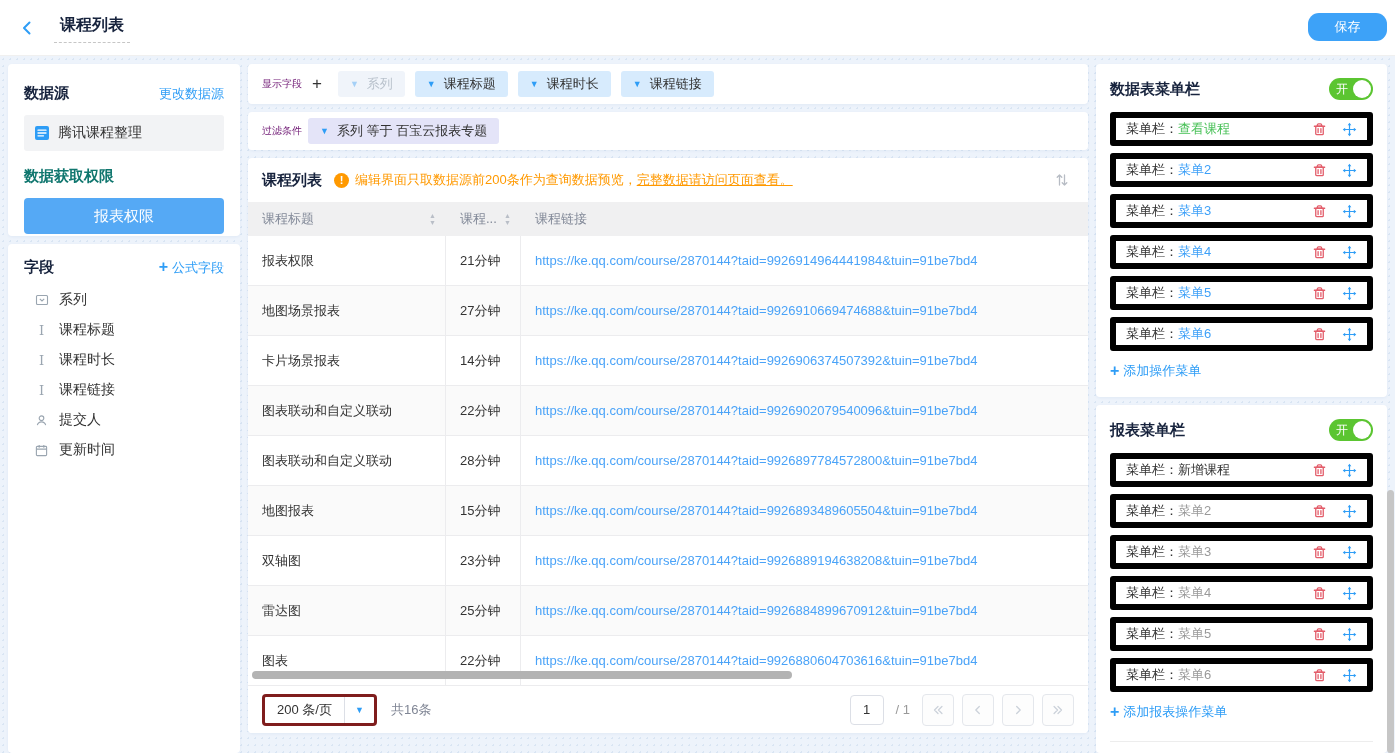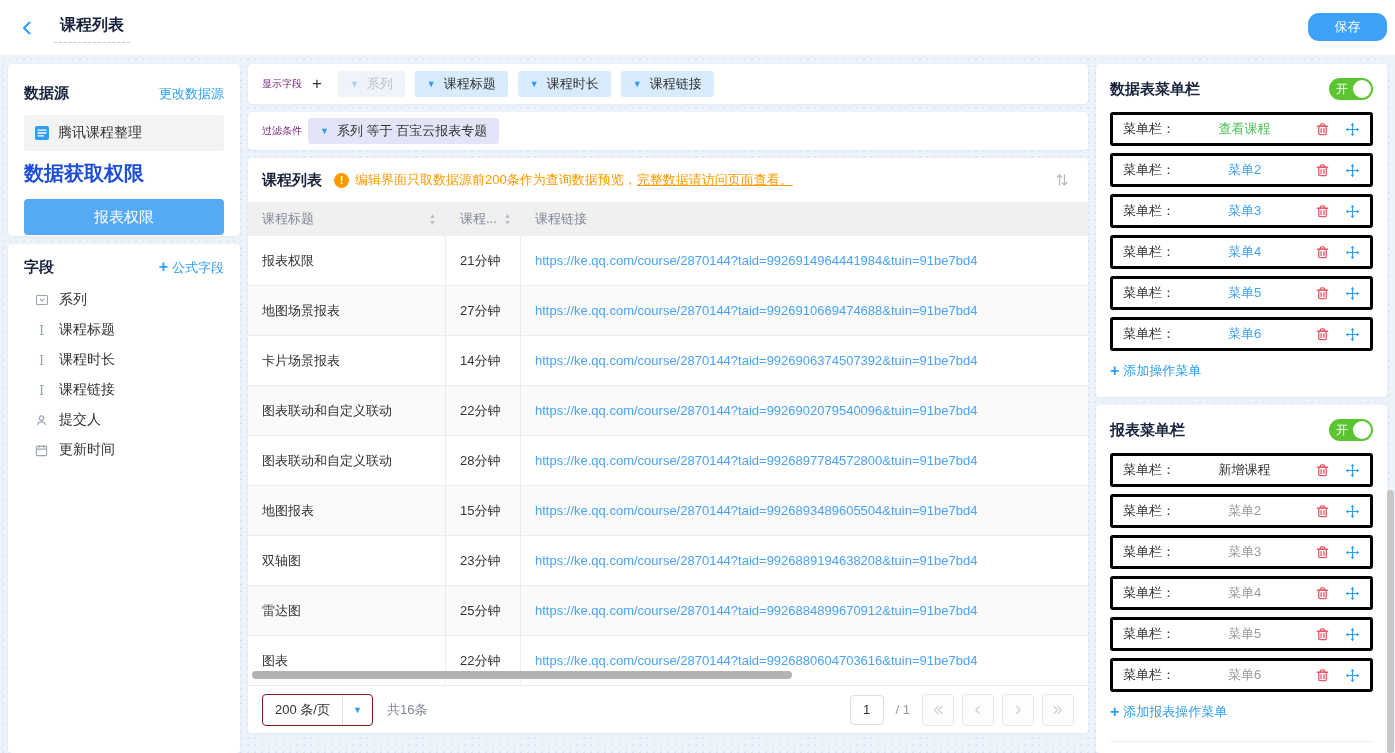--- a/index.html
+++ b/index.html
@@ -35,21 +35,21 @@
   
   .left-col { position:absolute; left:8px; top:64px; width:232px; }
   .card-ds { height:172px; padding:20px 16px; }
   .sec-head { display:flex; align-items:center; justify-content:space-between; }
   .sec-title { font-size:15px; font-weight:bold; color:#17233d; }
   .link { color:#2e9df6; cursor:pointer; font-size:13px; }
   .ds-item {
     margin-top:12px; height:36px; background:#f2f3f5; border-radius:3px;
     display:flex; align-items:center; padding:0 10px; gap:8px; font-size:14px;
   }
-  .perm-title { margin-top:9px; font-size:20px; font-weight:bold; color:#1d4ed8; }
+  .perm-title { margin-top:16px; font-size:15px; font-weight:bold; color:#0f766e; }
   .perm-btn {
     margin-top:12px; width:100%; height:36px; background:#55a9f5; color:#fff;
     border:none; border-radius:4px; font-size:15px; cursor:pointer; font-family:inherit;
   }
   .card-fields { margin-top:8px; height:509px; padding:14px 16px; }
   .field-list { margin-top:8px; }
   .field-item { display:flex; align-items:center; gap:10px; height:30px; padding-left:10px; font-size:14px; color:#333; cursor:default; }
   .f-ic { width:15px; display:flex; justify-content:center; color:#9aa5b0; }
   .ic-text { font-family:"DejaVu Serif","Liberation Serif",serif; font-size:13px; color:#9aa5b0; }
   .plus-blue { color:#2e9df6; font-size:16px; font-weight:bold; margin-right:4px; }
@@ -82,40 +82,40 @@
   .c1 { width:198px; } .c2 { width:75px; } .c3 { flex:1; }
   .sortpair { margin-left:auto; margin-right:10px; display:flex; flex-direction:column; font-size:7px; line-height:1; color:#b9bec7; cursor:pointer; }
   .t-body .t-row { display:flex; height:50px; border-bottom:1px solid #ececee; font-size:13px; color:#333; }
   .t-body .t-row:nth-child(even) { background:#fafafa; }
   .cell { display:flex; align-items:center; height:100%; padding-left:14px; overflow:hidden; white-space:nowrap; }
   .t-row .c1, .t-row .c2 { border-right:1px solid #ececee; }
   .url { color:#4aa3f8; cursor:pointer; }
   .hscroll { position:absolute; left:4px; bottom:54px; width:540px; height:8px; border-radius:4px; background:#b3b3b3; cursor:pointer; }
   .pager-bar { position:absolute; left:0; right:0; bottom:0; height:47px; display:flex; align-items:center; justify-content:space-between; padding:0 14px; background:#fff; }
   .pg-left { display:flex; align-items:center; gap:14px; }
-  .size-select { display:flex; height:32px; border:1px solid #7f1d1d; border-radius:4px; overflow:hidden; cursor:pointer; background:#fff; }
+  .size-select { display:flex; height:32px; border:3px solid #7f1d1d; border-radius:4px; overflow:hidden; cursor:pointer; background:#fff; }
   .size-text { padding:0 12px; display:flex; align-items:center; font-size:13px; color:#333; }
   .size-caret { width:30px; border-left:1px solid #dcdfe6; display:flex; align-items:center; justify-content:center; color:#2e9df6; font-size:9px; }
   .total { color:#808695; }
   .pg-right { display:flex; align-items:center; gap:8px; }
   .page-input { width:34px; height:30px; border:1px solid #dcdfe6; border-radius:4px; text-align:center; font-size:13px; color:#333; font-family:inherit; }
   .of { color:#999; margin:0 4px; }
   .pg-btn { width:32px; height:32px; border:1px solid #e4e7ec; border-radius:4px; background:#fdfdfd; display:flex; align-items:center; justify-content:center; cursor:not-allowed; }
   
   .right-col { position:absolute; left:1096px; top:64px; width:291px; }
   .card-menu { padding:14px 14px 0 14px; overflow:hidden; }
   .card-menu.first { height:333px; }
   .card-menu.second { margin-top:8px; height:348px; }
   .toggle { width:44px; height:22px; border-radius:11px; background:#5bc531; position:relative; cursor:pointer; }
   .toggle .t-label { position:absolute; left:7px; top:3px; color:#fff; font-size:12px; }
   .toggle .knob { position:absolute; right:2px; top:2px; width:18px; height:18px; border-radius:50%; background:#fff; }
   .menu-list { margin-top:12px; display:flex; flex-direction:column; gap:7px; }
   .menu-item {
-    height:34px; border:3px solid #000000; border-radius:3px;
-    display:flex; align-items:center; padding:0 10px; background:#fff;text-align:center;
+    height:34px; border:6px solid #000000; border-radius:3px;
+    display:flex; align-items:center; padding:0 10px; background:#fff;
   }
   .mi-label { color:#333; }
   .mi-value { flex:1; overflow:hidden; white-space:nowrap; }
   .v-green { color:#49c158; cursor:pointer; }
   .v-blue { color:#3da0f8; cursor:pointer; }
   .v-dark { color:#333; cursor:pointer; }
   .v-gray { color:#999; cursor:pointer; }
   .mi-icons { display:flex; align-items:center; gap:14px; }
   .mi-icons .ic { width:16px; height:16px; display:flex; align-items:center; justify-content:center; cursor:pointer; }
   .add-row { margin-top:11px; display:flex; align-items:center; color:#2e9df6; cursor:pointer; }

